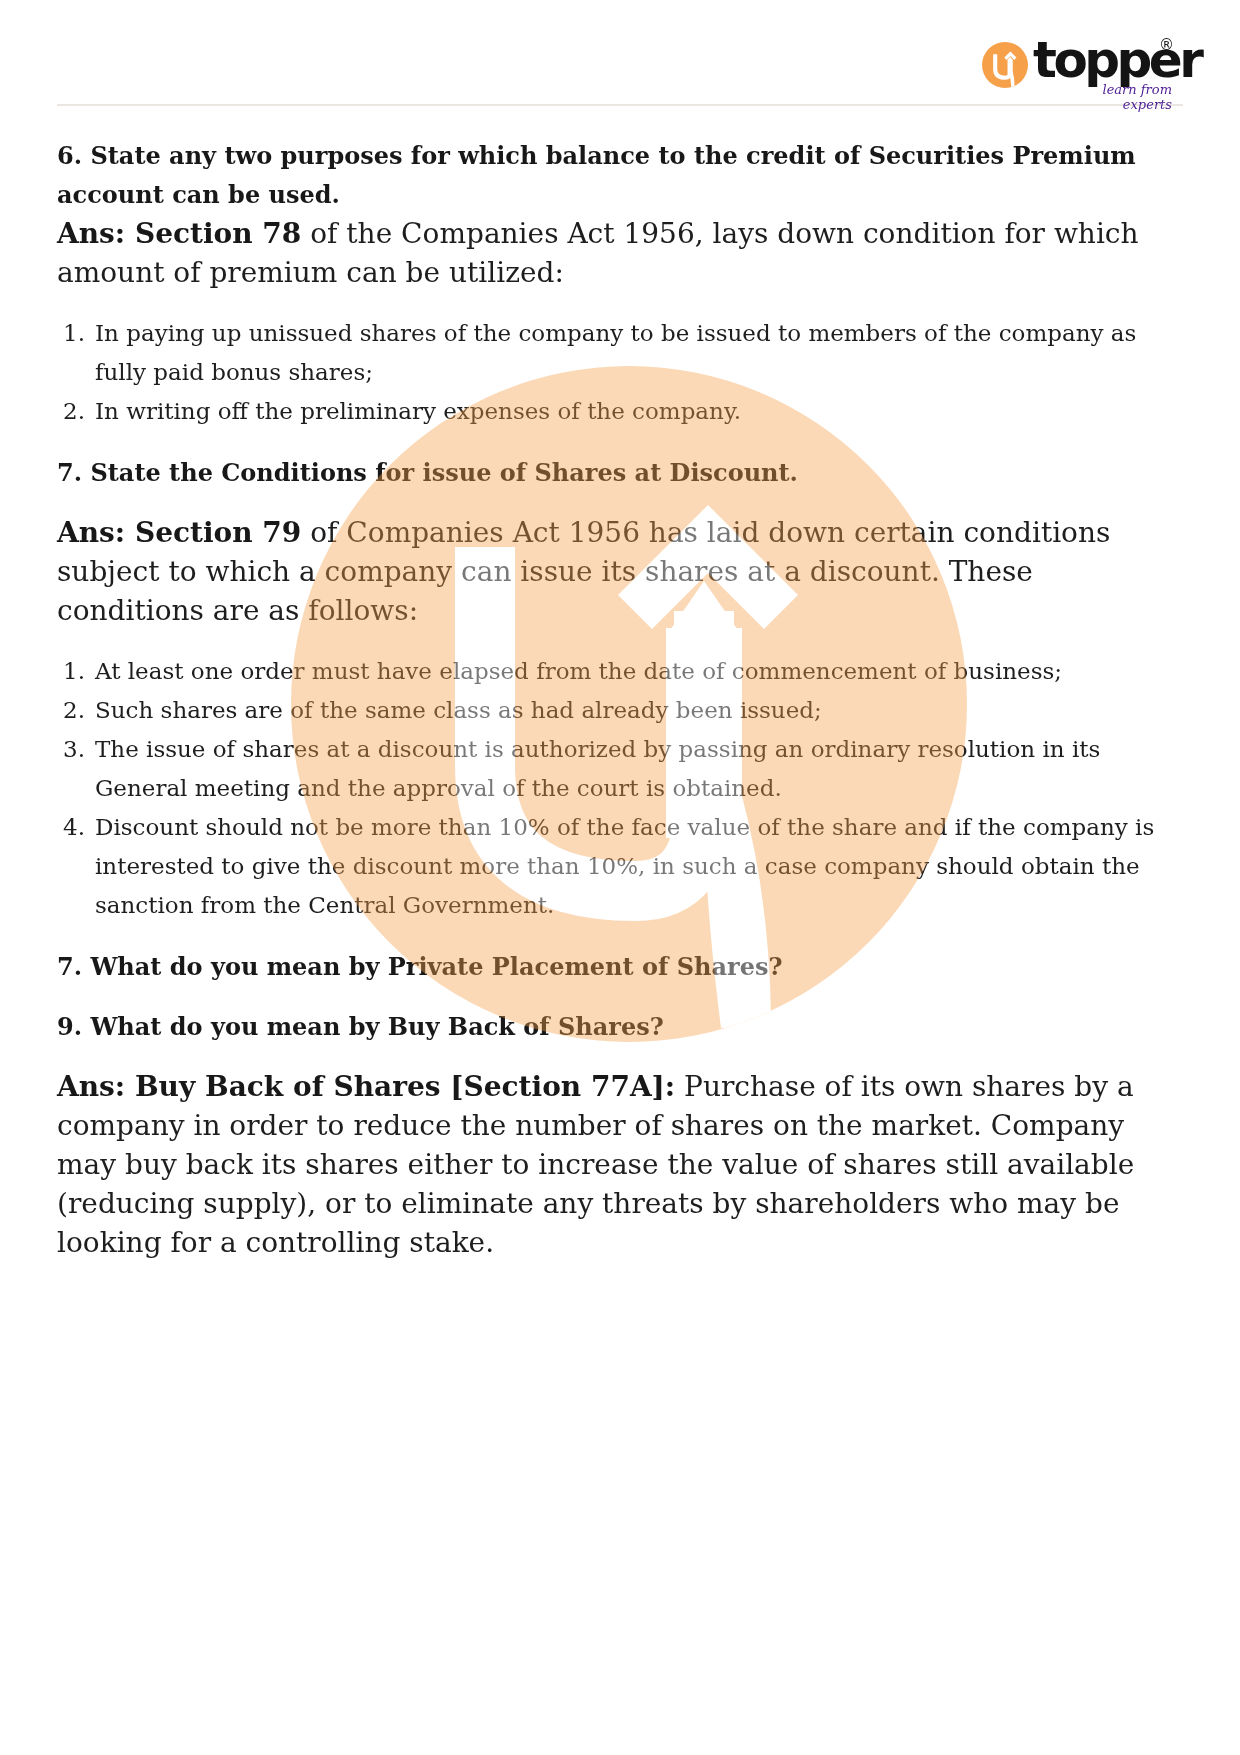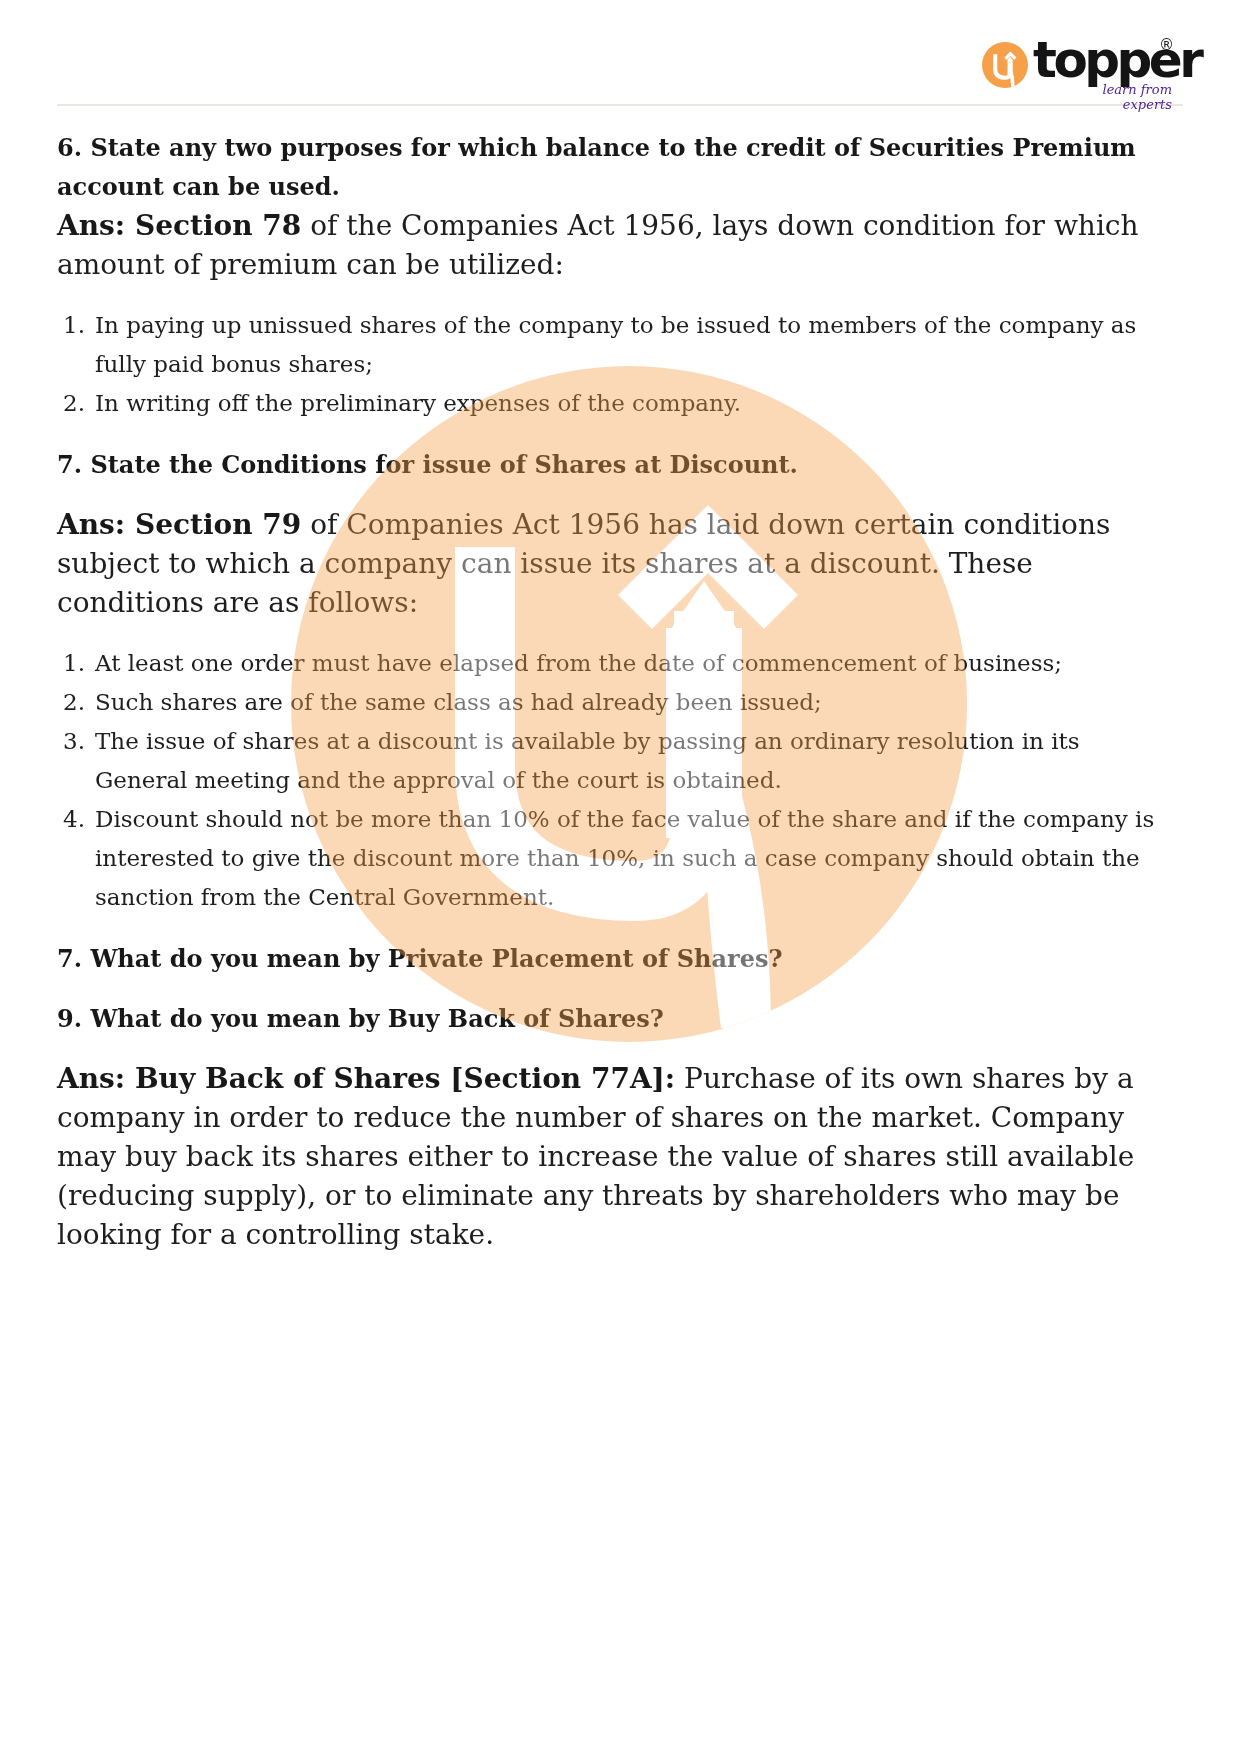--- a/index.html
+++ b/index.html
@@ -33,21 +33,21 @@
   }
   .tagline{
     position:absolute;left:1033px;top:82px;width:82px;
     text-align:right;
     font-style:italic;font-size:13px;color:#4c1d95;
     font-family:"DejaVu Serif","Liberation Serif",serif;
   }
   
   .main{
     position:relative;
-    margin:4px 62px 0 57px;
+    margin:12px 62px 0 57px;
     padding-top:18px;
     z-index:1;
   }
   .q-heading{
     font-size:24px;line-height:39px;font-weight:700;
     color:#181818;margin:0 0 21px 0;
   }
   .q-heading.tight{margin-bottom:0;}
   .ans{
     font-size:28px;line-height:39px;
@@ -130,21 +130,21 @@
       <li>
         <span class="num">1.</span>
         <span class="txt">At least one order must have elapsed from the date of commencement of business;</span>
       </li>
       <li>
         <span class="num">2.</span>
         <span class="txt">Such shares are of the same class as had already been issued;</span>
       </li>
       <li>
         <span class="num">3.</span>
-        <span class="txt">The issue of shares at a discount is available by passing an ordinary resolution in its General meeting and the approval of the court is obtained.</span>
+        <span class="txt">The issue of shares at a discount is authorized by passing an ordinary resolution in its General meeting and the approval of the court is obtained.</span>
       </li>
       <li>
         <span class="num">4.</span>
         <span class="txt">Discount should not be more than 10% of the face value of the share and if the company is interested to give the discount more than 10%, in such a case company should obtain the sanction from the Central Government.</span>
       </li>
     </ol>
 
     <h2 class="q-heading">7. What do you mean by Private Placement of Shares?</h2>
 
     <h2 class="q-heading">9. What do you mean by Buy Back of Shares?</h2>

